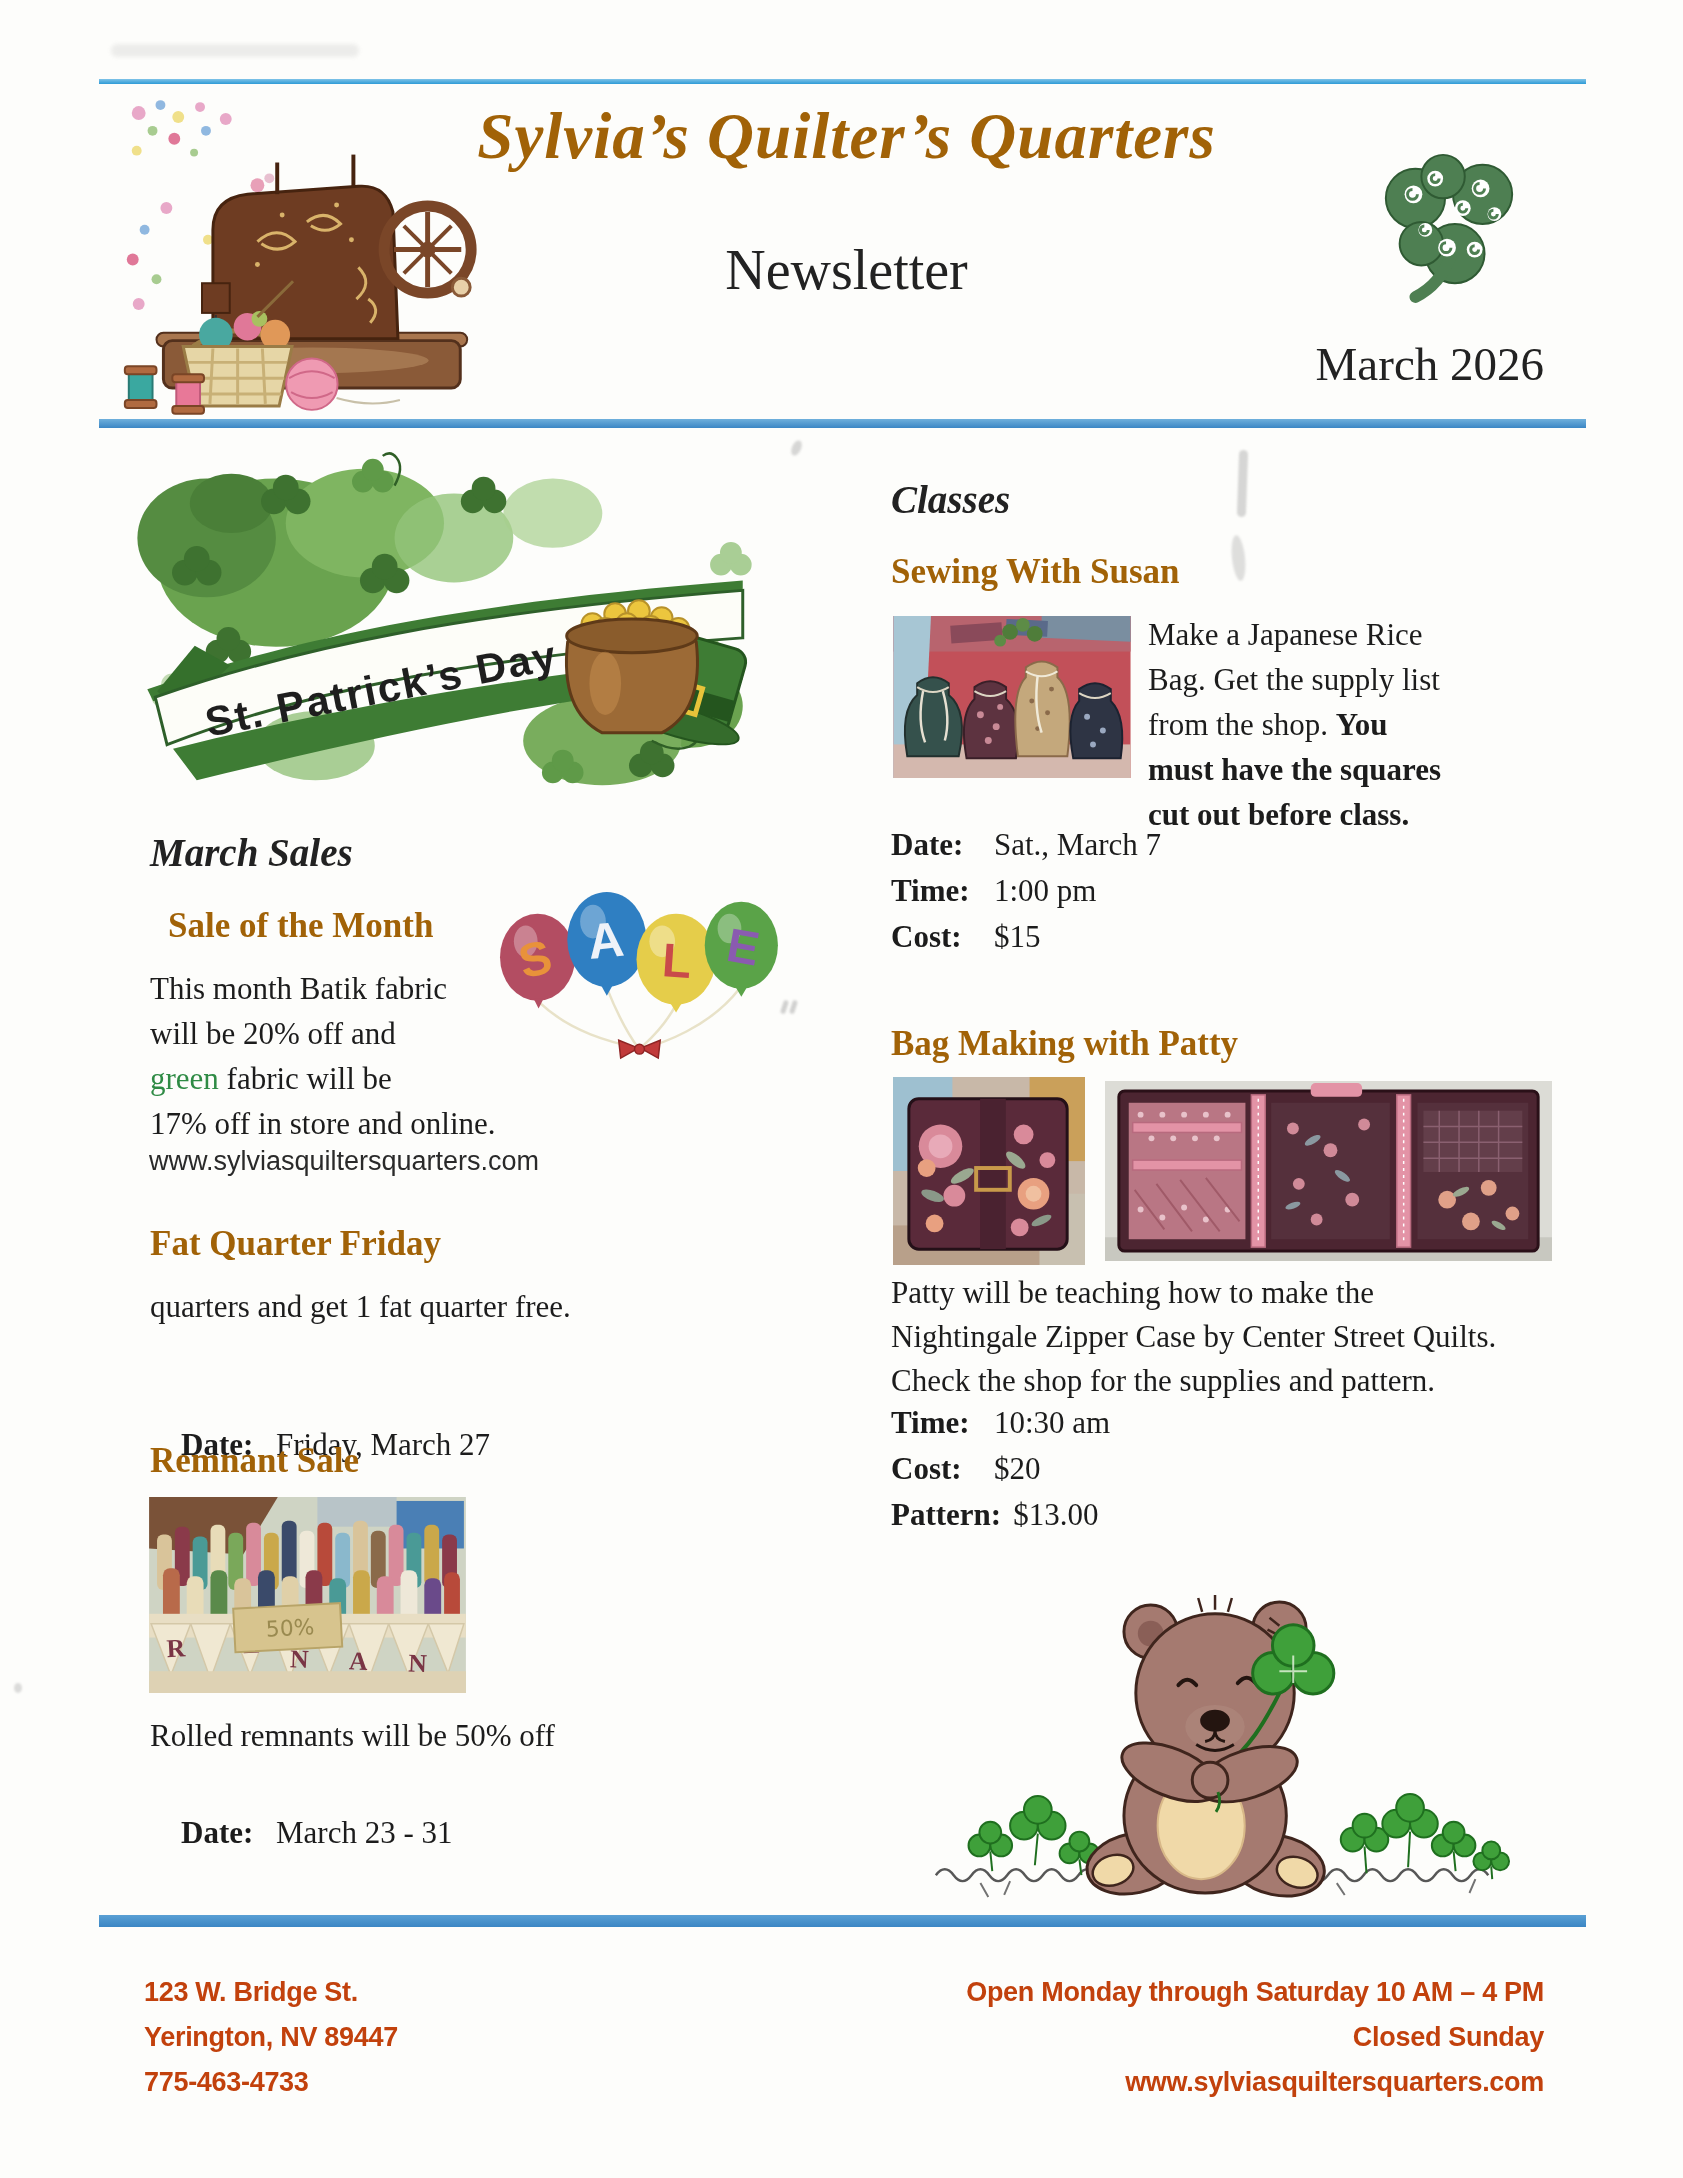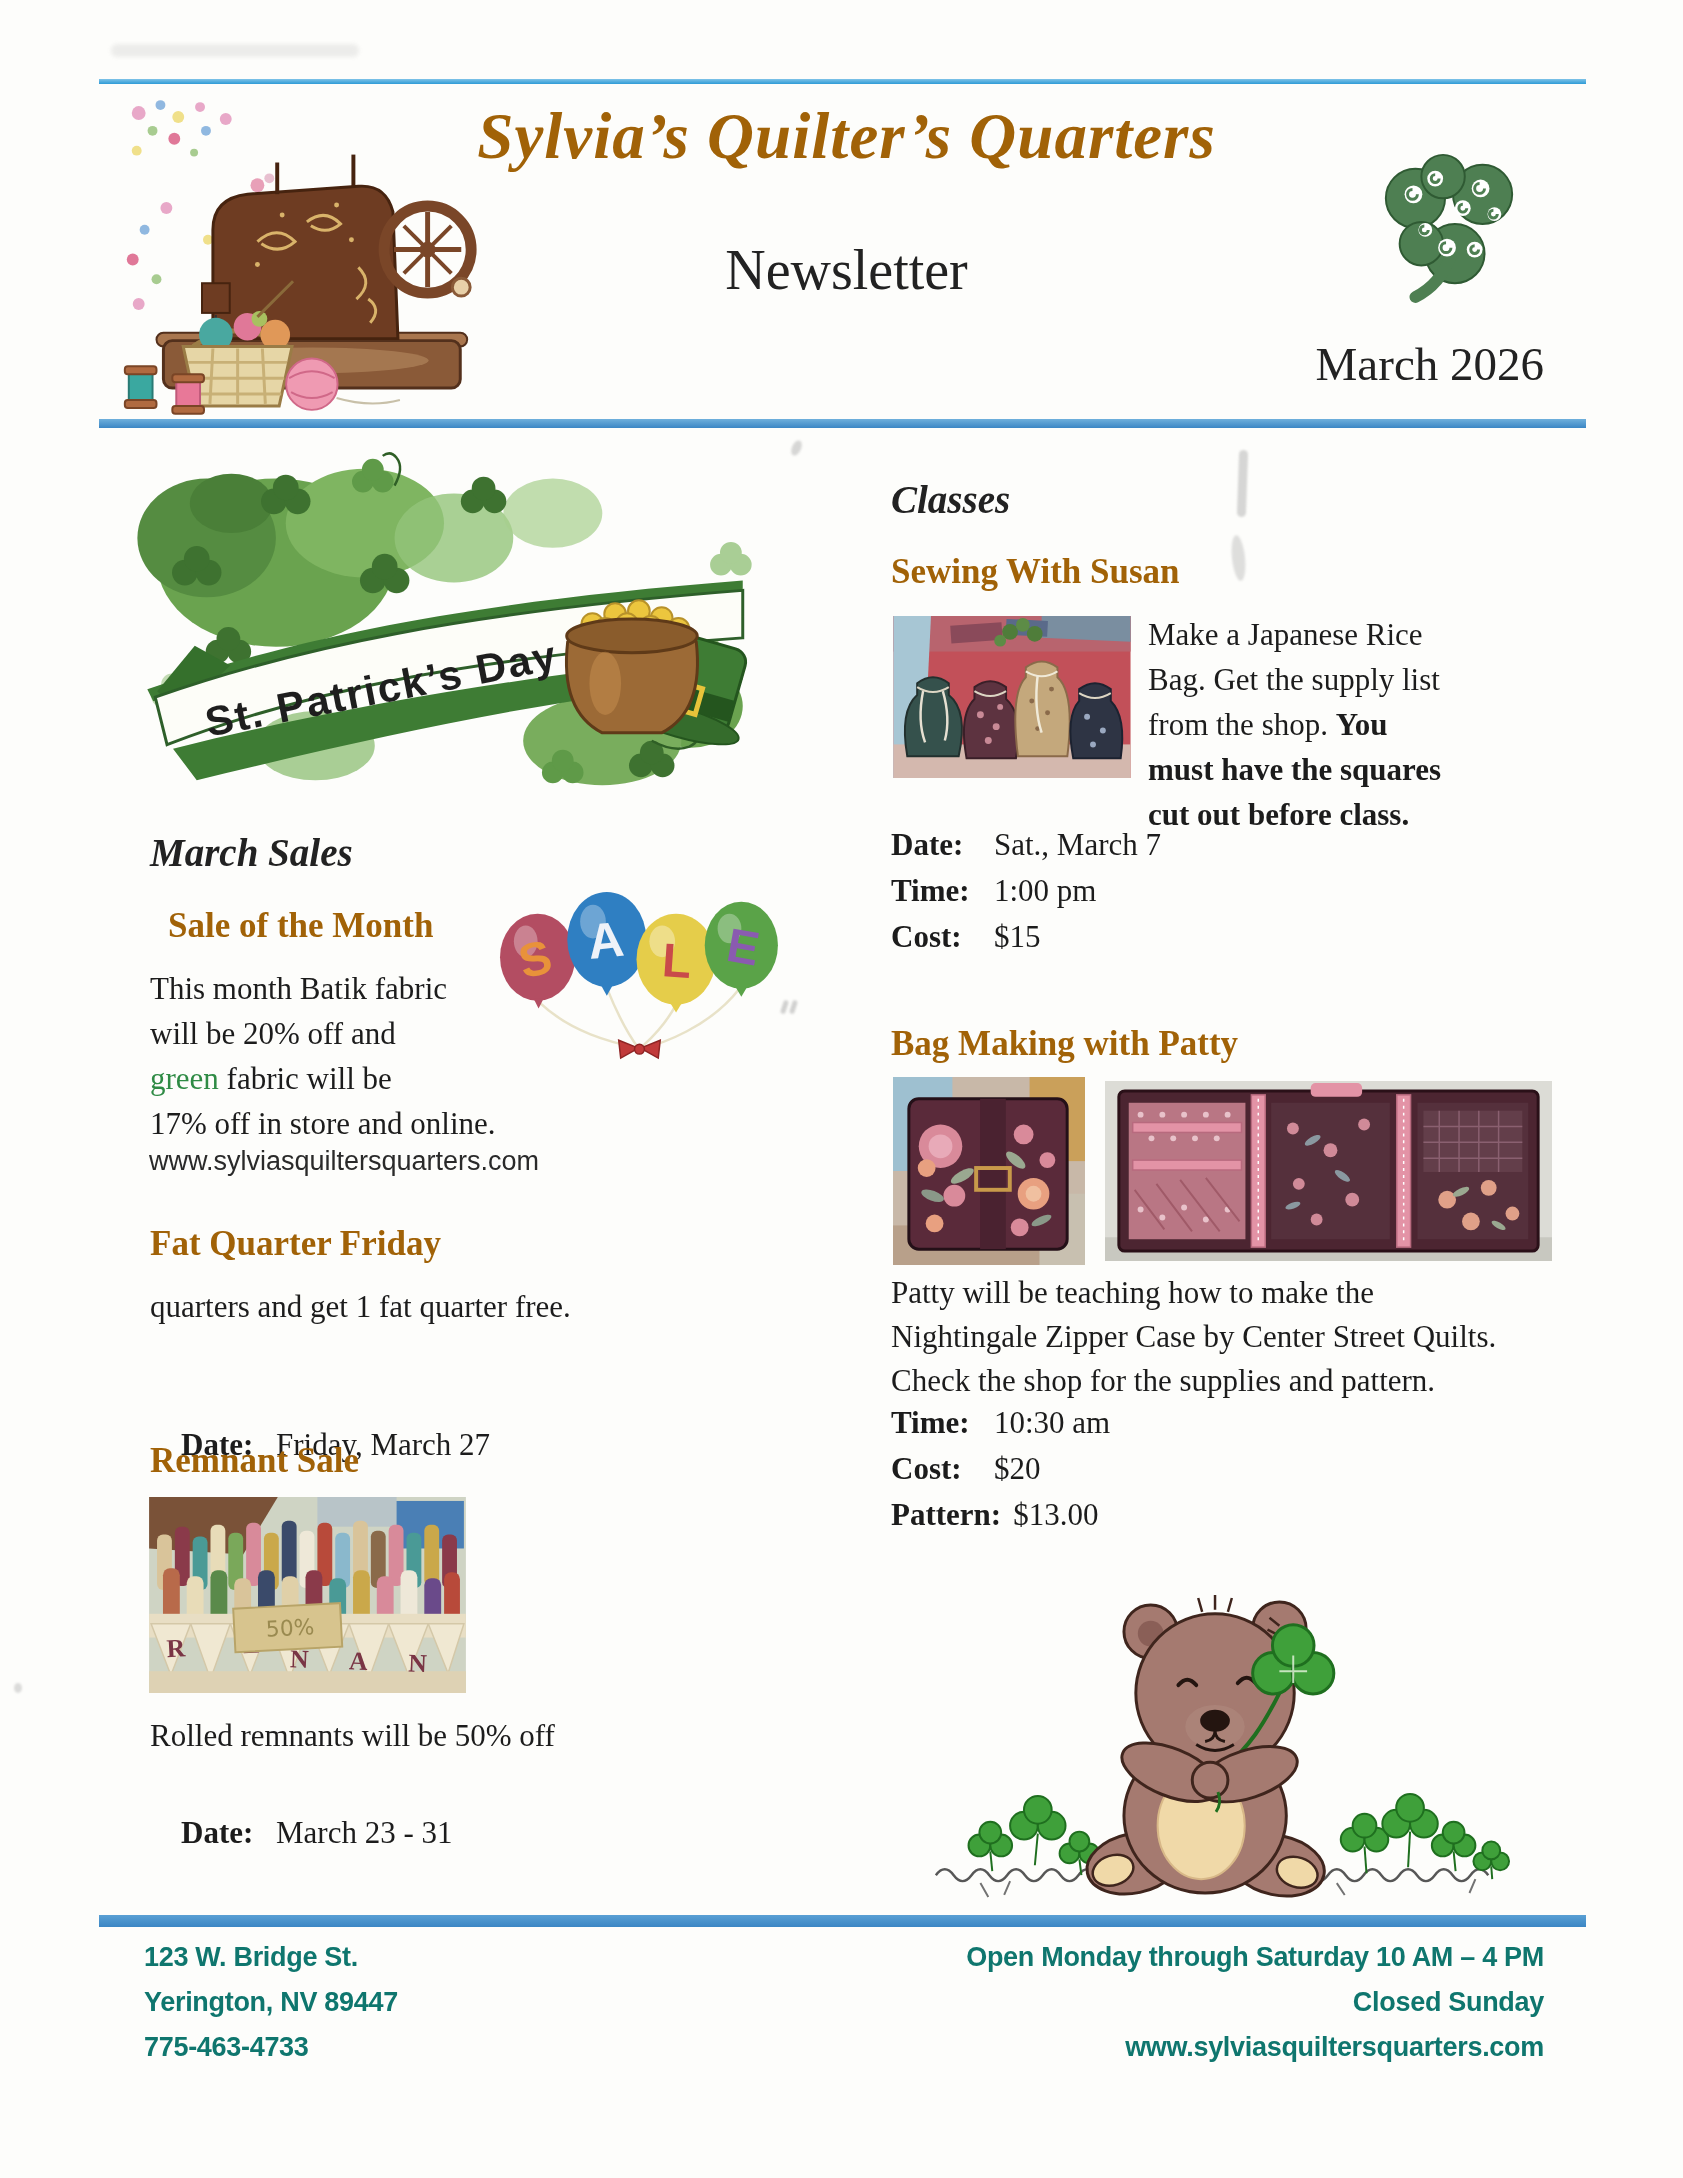--- a/index.html
+++ b/index.html
@@ -8,21 +8,21 @@
   .abs{position:absolute;}
   .rule{position:absolute;left:99px;width:1487px;}
   .serif-it-head{font-family:"Liberation Serif",serif;font-weight:bold;font-style:italic;font-size:39px;color:#222;}
   .sub-head{font-family:"Liberation Serif",serif;font-weight:bold;font-size:35px;color:#a16207;}
   .body-line{font-size:31px;line-height:45px;white-space:nowrap;}
   .sans{font-family:"Liberation Sans",sans-serif;}
   .dl-row{font-size:31px;line-height:46px;white-space:pre;}
   .dl-label{display:inline-block;min-width:91px;font-weight:bold;margin-right:12px;}
   .greenword{color:#2f8b45;text-align:right;}
   .bold{font-weight:bold;}
-  .footer-txt{font-family:"Liberation Sans",sans-serif;font-weight:bold;font-size:27px;line-height:45px;color:#0f766e;letter-spacing:-0.3px;}
+  .footer-txt{font-family:"Liberation Sans",sans-serif;font-weight:bold;font-size:27px;line-height:45px;color:#c2410c;letter-spacing:-0.3px;margin-top:35px;}
   .artifact{position:absolute;background:#8f8f8f;border-radius:6px;filter:blur(1px);}
 </style>
 </head>
 <body>
 
 <div id="page">
 
   <div class="rule" style="top:79px;height:5px;background:linear-gradient(#7fc3e8,#2e9bd6);"></div>
 
   <svg class="abs" style="left:109px;top:91px;" width="376" height="332" viewBox="0 0 380 335">

